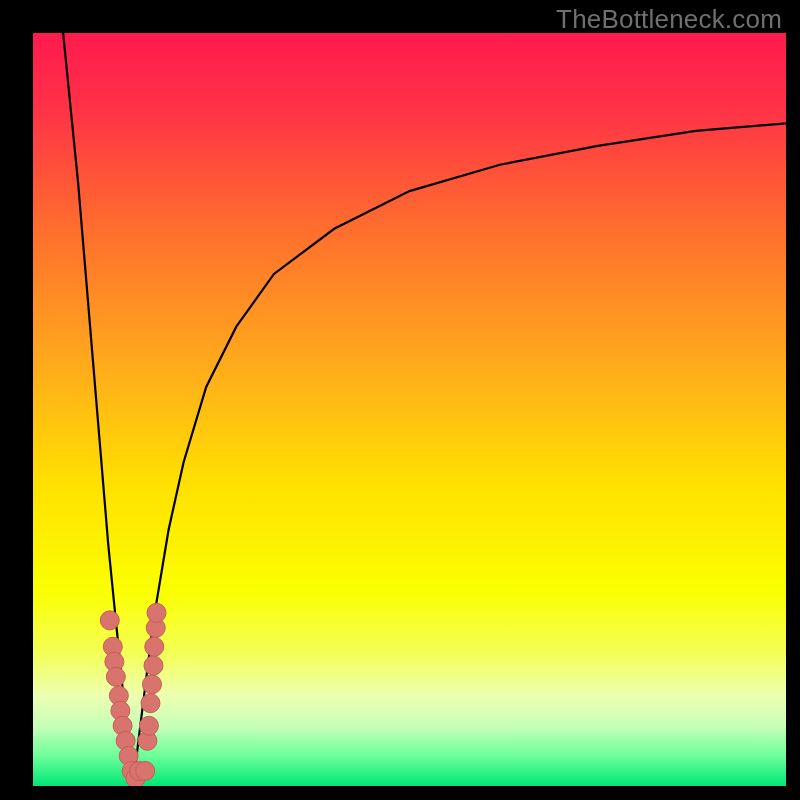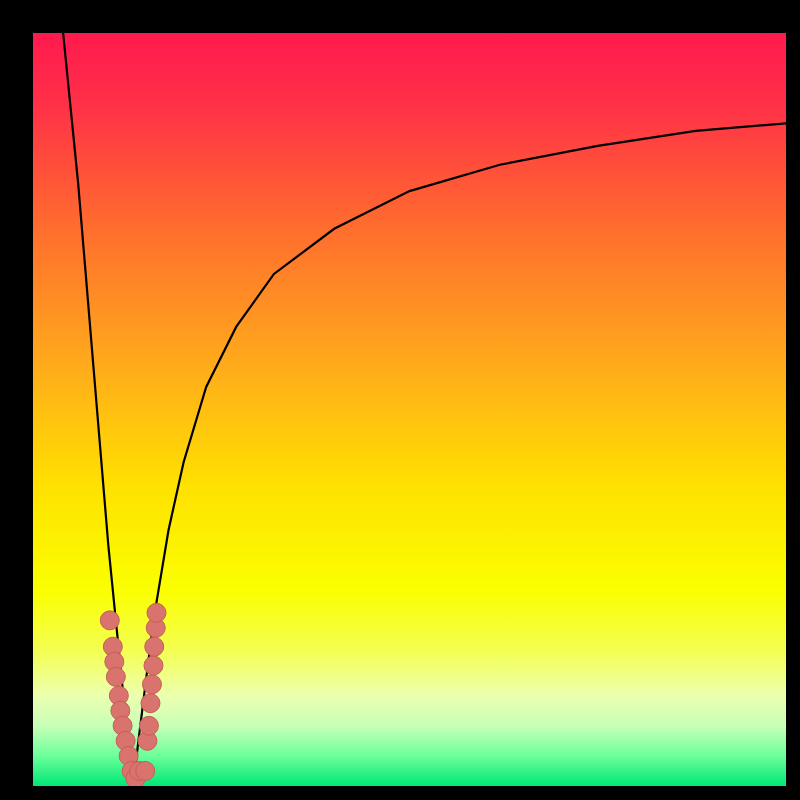--- a/index.html
+++ b/index.html
@@ -92,13 +92,14 @@
           <circle cx="118.97" cy="651.35" r="9.5" fill="#d8736e" stroke="#c75d58" stroke-width="1"></circle>
           <circle cx="120.48" cy="632.52" r="9.5" fill="#d8736e" stroke="#c75d58" stroke-width="1"></circle>
           <circle cx="121.23" cy="613.69" r="9.5" fill="#d8736e" stroke="#c75d58" stroke-width="1"></circle>
           <circle cx="122.74" cy="594.87" r="9.5" fill="#d8736e" stroke="#c75d58" stroke-width="1"></circle>
           <circle cx="123.49" cy="579.81" r="9.5" fill="#d8736e" stroke="#c75d58" stroke-width="1"></circle>
         </g>
     </svg>
 
   </div>
 
+  <div class="watermark">TheBottleneck.com</div>
 </div>
 
 </body></html>

